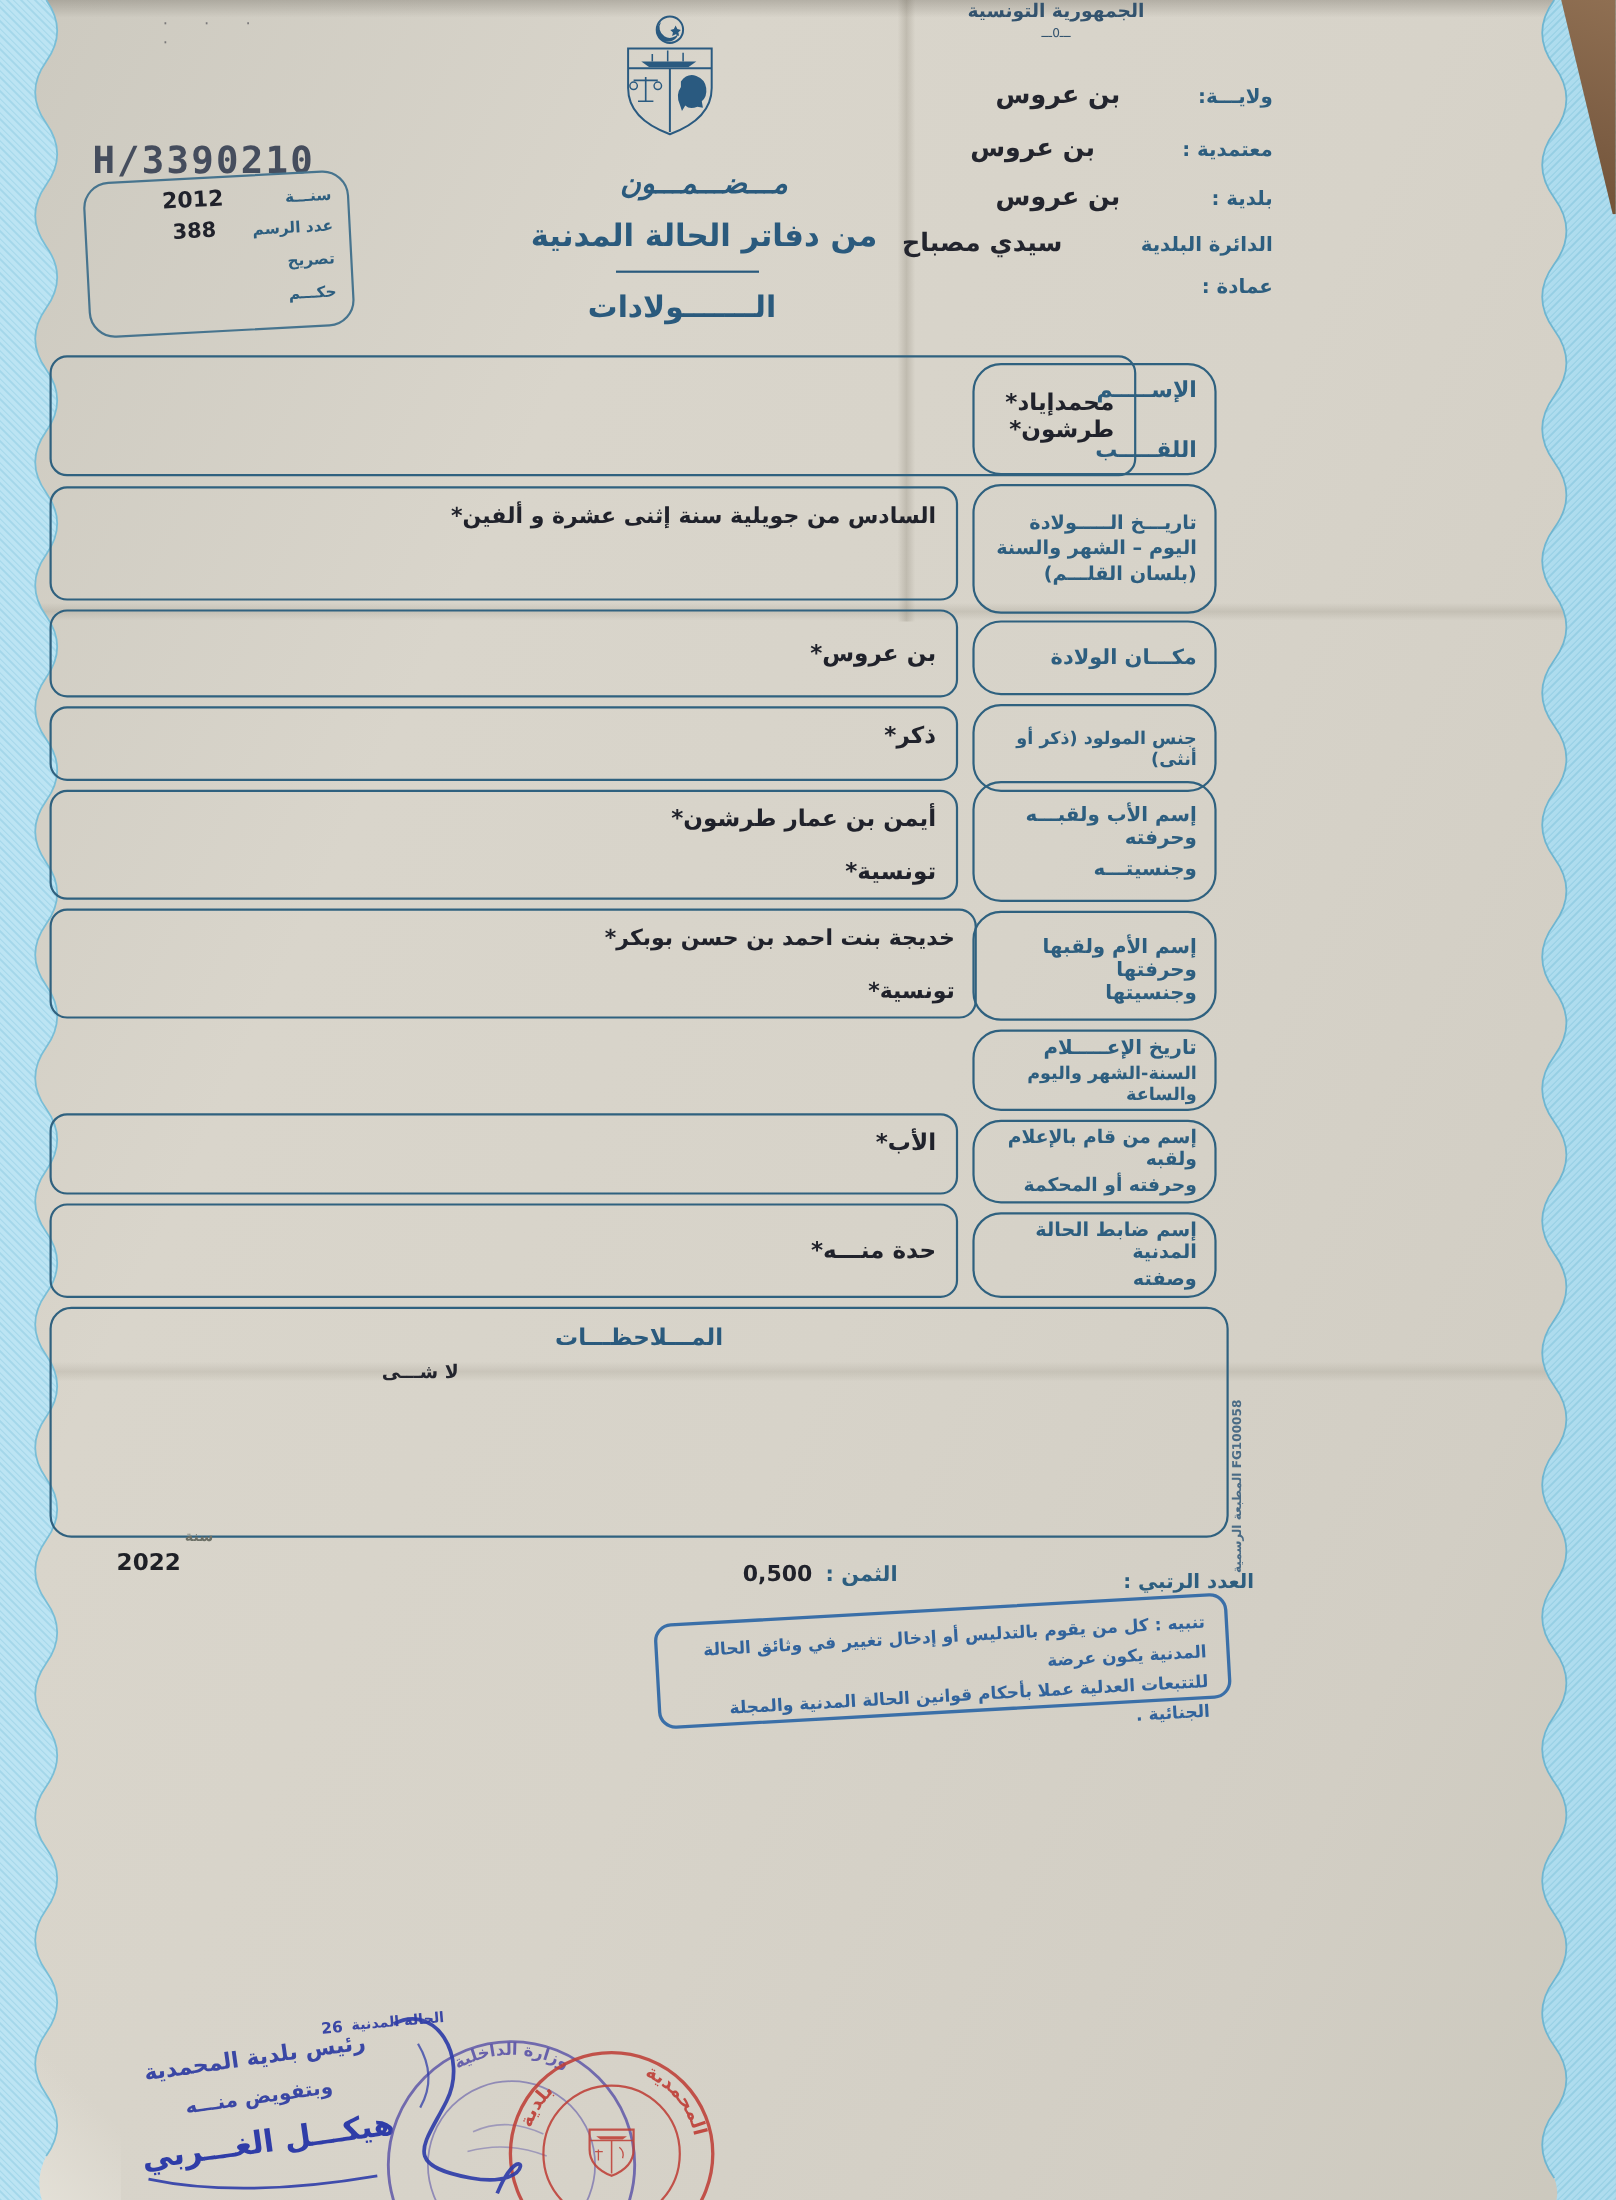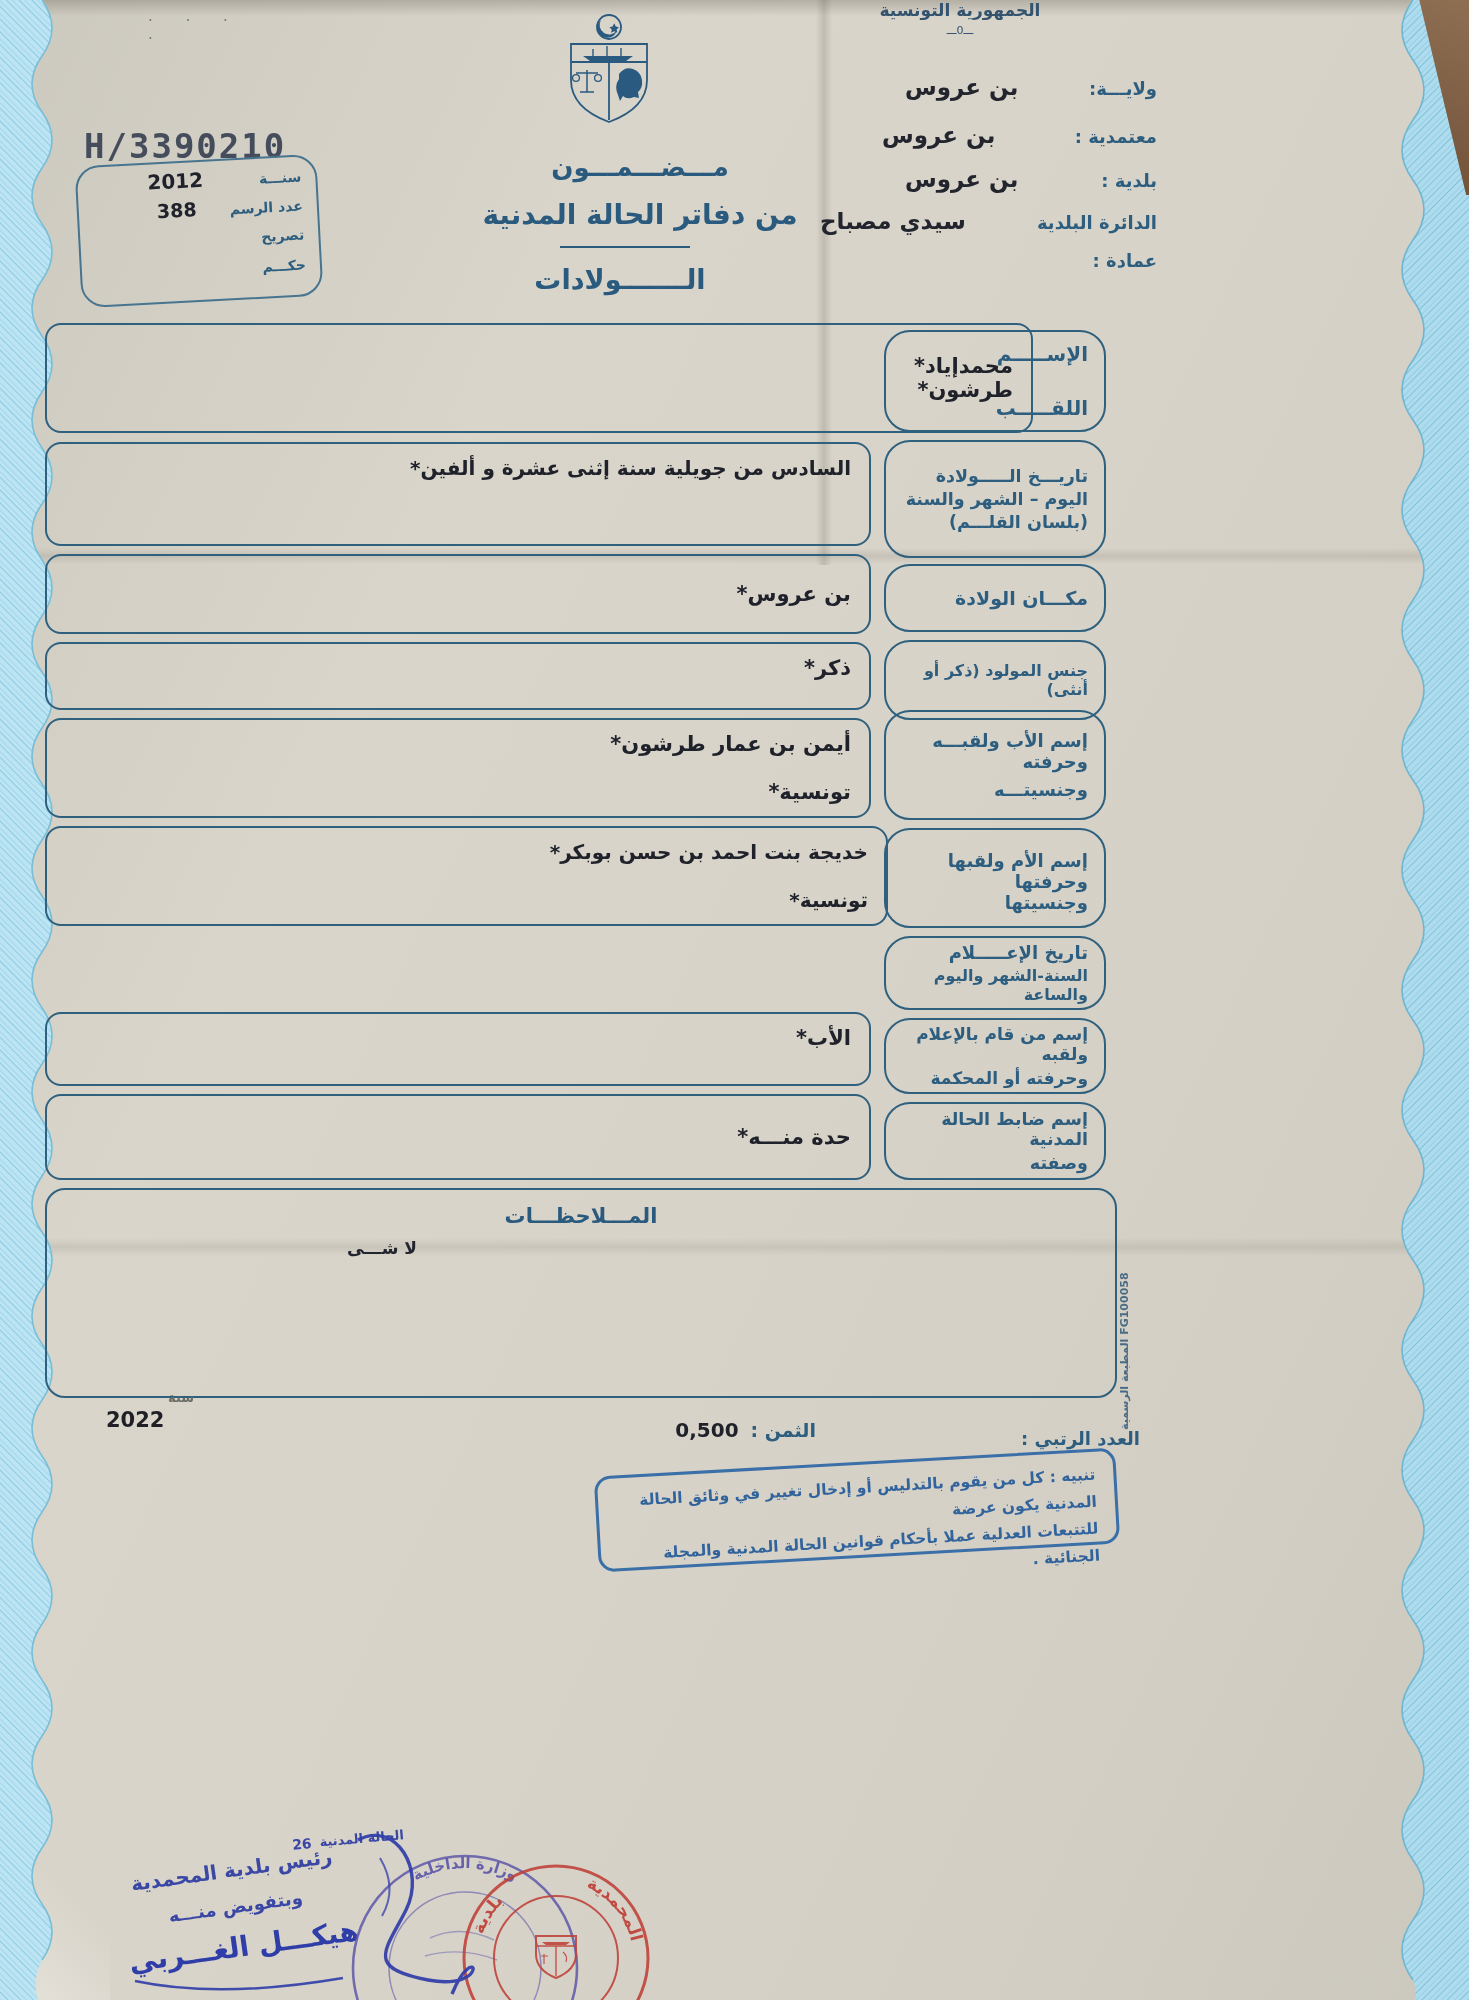--- a/index.html
+++ b/index.html
@@ -104,21 +104,21 @@
       <span class="ink" style="font-size:20px;font-weight:bold;margin-left:56px;" dir="ltr">2012</span>
     </div>
     <div style="display:flex;justify-content:space-between;align-items:baseline;height:32px;">
       <span class="blue" style="font-size:14px;font-weight:bold;">عدد الرسم</span>
       <span class="ink" style="font-size:19px;font-weight:bold;margin-left:64px;" dir="ltr">388</span>
     </div>
     <div style="height:30px;"><span class="blue" style="font-size:14px;font-weight:bold;">تصريح</span></div>
     <div style="height:30px;"><span class="blue" style="font-size:14px;font-weight:bold;">حكـــم</span></div>
   </div>
 
-  <div class="titleline" style="left:440px;top:152px;width:400px;font-size:26px;letter-spacing:2px;">مـــضـــمـــون</div>
+  <div class="titleline" style="left:440px;top:152px;width:400px;font-size:26px;letter-spacing:2px;font-style:italic;">مـــضـــمـــون</div>
   <div class="titleline" style="left:420px;top:198px;width:440px;font-size:28px;">من دفاتر الحالة المدنية</div>
   <div class="abs" style="left:560px;top:246px;width:130px;height:0;border-top:2.5px solid #2a5a7d;"></div>
   <div class="titleline" style="left:450px;top:264px;width:340px;font-size:27px;">الـــــــولادات</div>
 
   <div class="cell lcell" style="left:884px;top:330px;width:222px;height:102px;justify-content:space-between;font-size:20px;">
     <span>الإســـــم</span>
     <span>اللقـــــب</span>
   </div>
   <div class="cell vcell" style="left:45px;top:323px;width:988px;height:110px;justify-content:center;font-size:21px;">
     <span>محمدإياد*</span>

